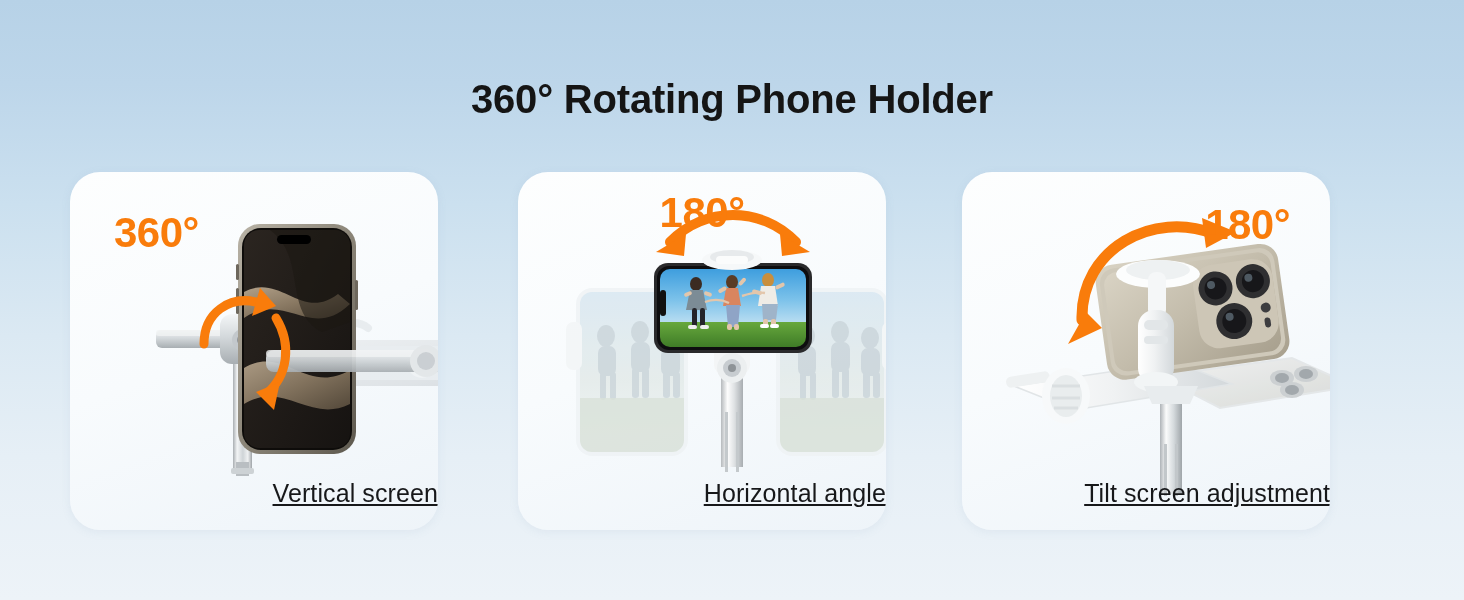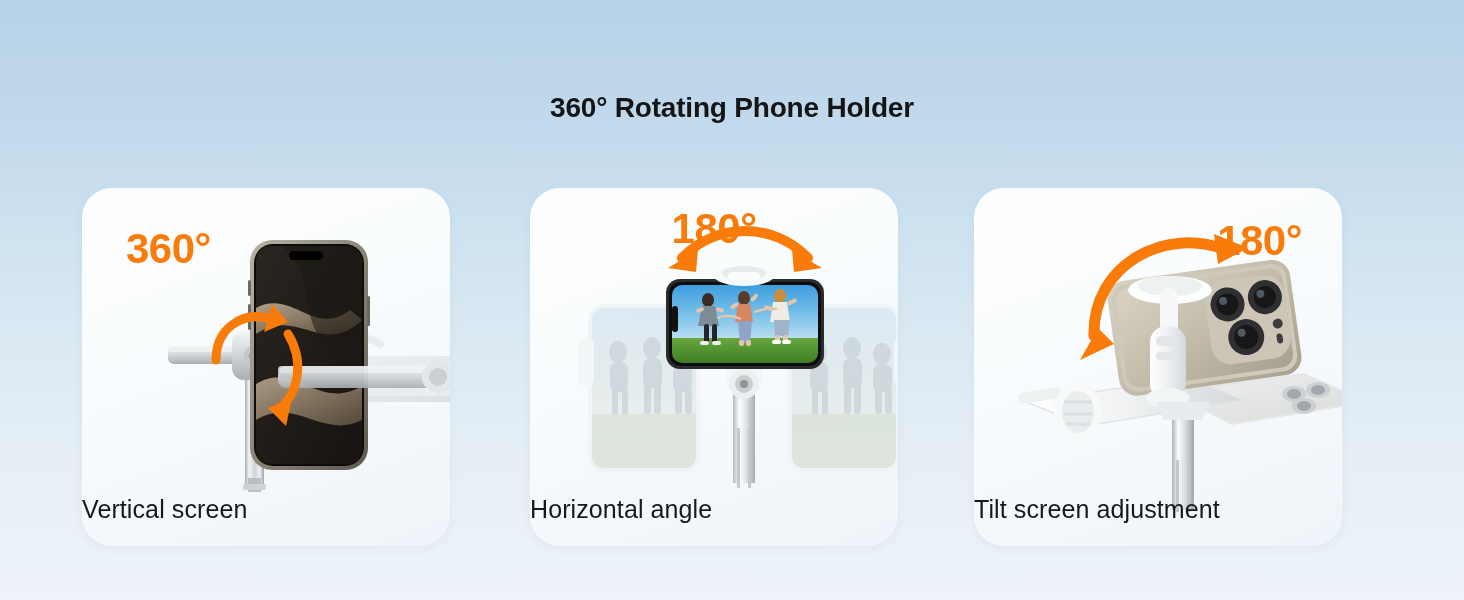--- a/index.html
+++ b/index.html
@@ -16,51 +16,51 @@
         #bdd6ea 14%,
         #cbe0ef 34%,
         #dbe9f3 56%,
         #e6eff6 76%,
         #edf3f8 100%);
   }
 
   
   #title {
     position: absolute;
-    top: 92px; left: 0; right: 0;
+    top: 77px; left: 0; right: 0;
     text-align: center;
-    font-size: 28px;
+    font-size: 40px;
     font-weight: 700;
     letter-spacing: -0.2px;
     color: #151515;
   }
 
   
   .card {
     position: absolute;
-    top: 188px;
+    top: 172px;
     width: 368px;
     height: 358px;
     border-radius: 30px;
     background: linear-gradient(160deg, #fdfefe 0%, #f8fbfd 48%, #eef4f9 100%);
     box-shadow: 0 2px 10px rgba(120,150,175,.10);
     overflow: hidden;
-    margin-left: 12px;
   }
   #card-1 { left: 70px; }
   #card-2 { left: 518px; }
   #card-3 { left: 962px; }
 
   .caption {
     position: absolute;
     bottom: 22px; left: 0; right: 0;
-    text-align: left;
+    text-align: right;
     font-size: 25px;
     color: #17181a;
     letter-spacing: .1px;
+    text-decoration: underline;
   }
 
   .deg {
     position: absolute;
     font-size: 42px;
     font-weight: 700;
     color: #f97c0b;
     letter-spacing: -0.5px;
     line-height: 1;
   }

